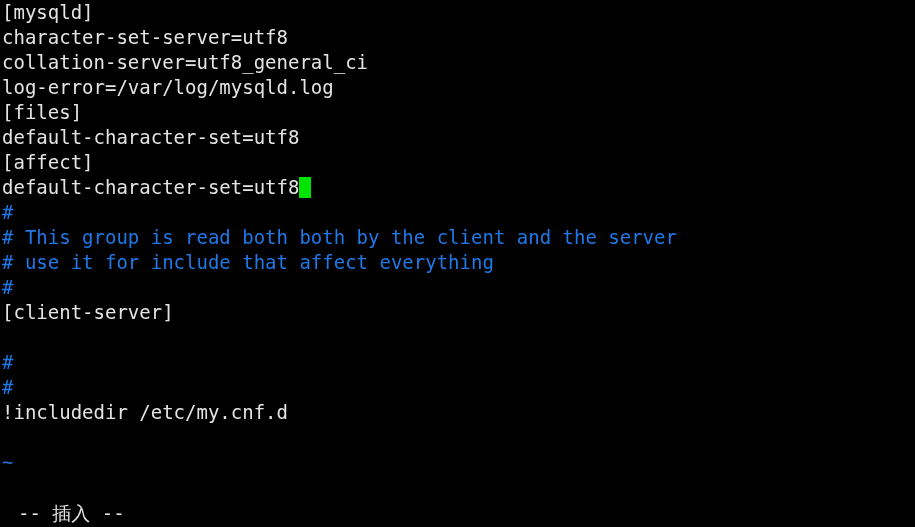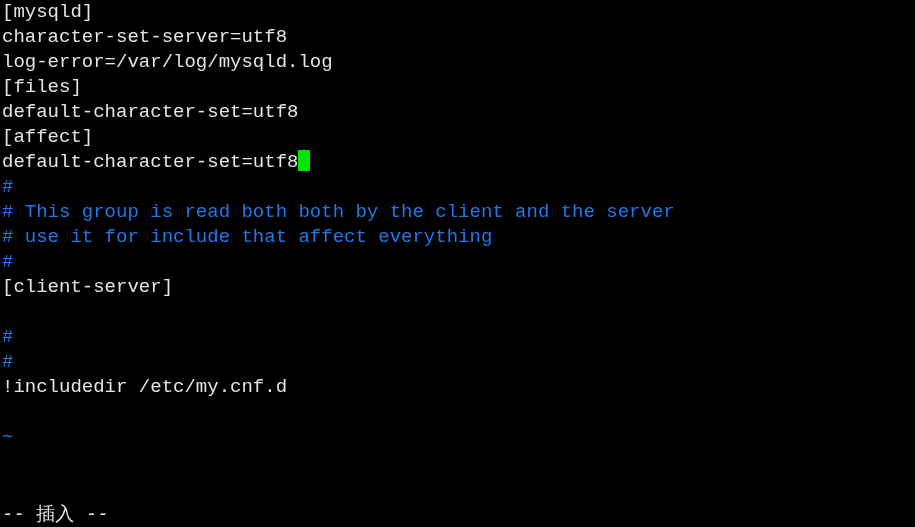--- a/index.html
+++ b/index.html
@@ -21,21 +21,20 @@
     background: #000000;
     box-sizing: border-box;
     padding: 0;
   }
 
   #buffer {
     position: absolute;
     left: 0;
     top: 0;
     right: 16px;
-    font-family: Liberation Mono, monospace;
   }
 
   .line {
     display: block;
     height: 25px;
     line-height: 25px;
     font-size: 19px;
     letter-spacing: 0px;
     white-space: pre;
     padding-left: 2px;
@@ -57,36 +56,37 @@
     background: #00e500;
   }
 
   #statusline {
     position: absolute;
     left: 0;
     bottom: 0;
     width: 915px;
     height: 27px;
     line-height: 27px;
-    padding-left: 2px;
+    padding-left: 18px;
     box-sizing: border-box;
     font-size: 19px;
     white-space: pre;
     color: #e4e4e4;
     background: #000000;
     font-family: "DejaVu Sans Mono", "Liberation Mono", monospace;
   }
 </style>
 </head>
 <body>
 
 <div id="terminal">
   <div id="buffer">
       <div class="line fg-white"><span>[mysqld]</span></div>
       <div class="line fg-white"><span>character-set-server=utf8</span></div>
+      <div class="line fg-white"><span>collation-server=utf8_general_ci</span></div>
       <div class="line fg-white"><span>log-error=/var/log/mysqld.log</span></div>
       <div class="line fg-white"><span>[files]</span></div>
       <div class="line fg-white"><span>default-character-set=utf8</span></div>
       <div class="line fg-white"><span>[affect]</span></div>
       <div class="line fg-white"><span>default-character-set=utf8</span><span class="cursor"></span></div>
       <div class="line fg-blue"><span>#</span></div>
       <div class="line fg-blue"><span># This group is read both both by the client and the server</span></div>
       <div class="line fg-blue"><span># use it for include that affect everything</span></div>
       <div class="line fg-blue"><span>#</span></div>
       <div class="line fg-white"><span>[client-server]</span></div>

